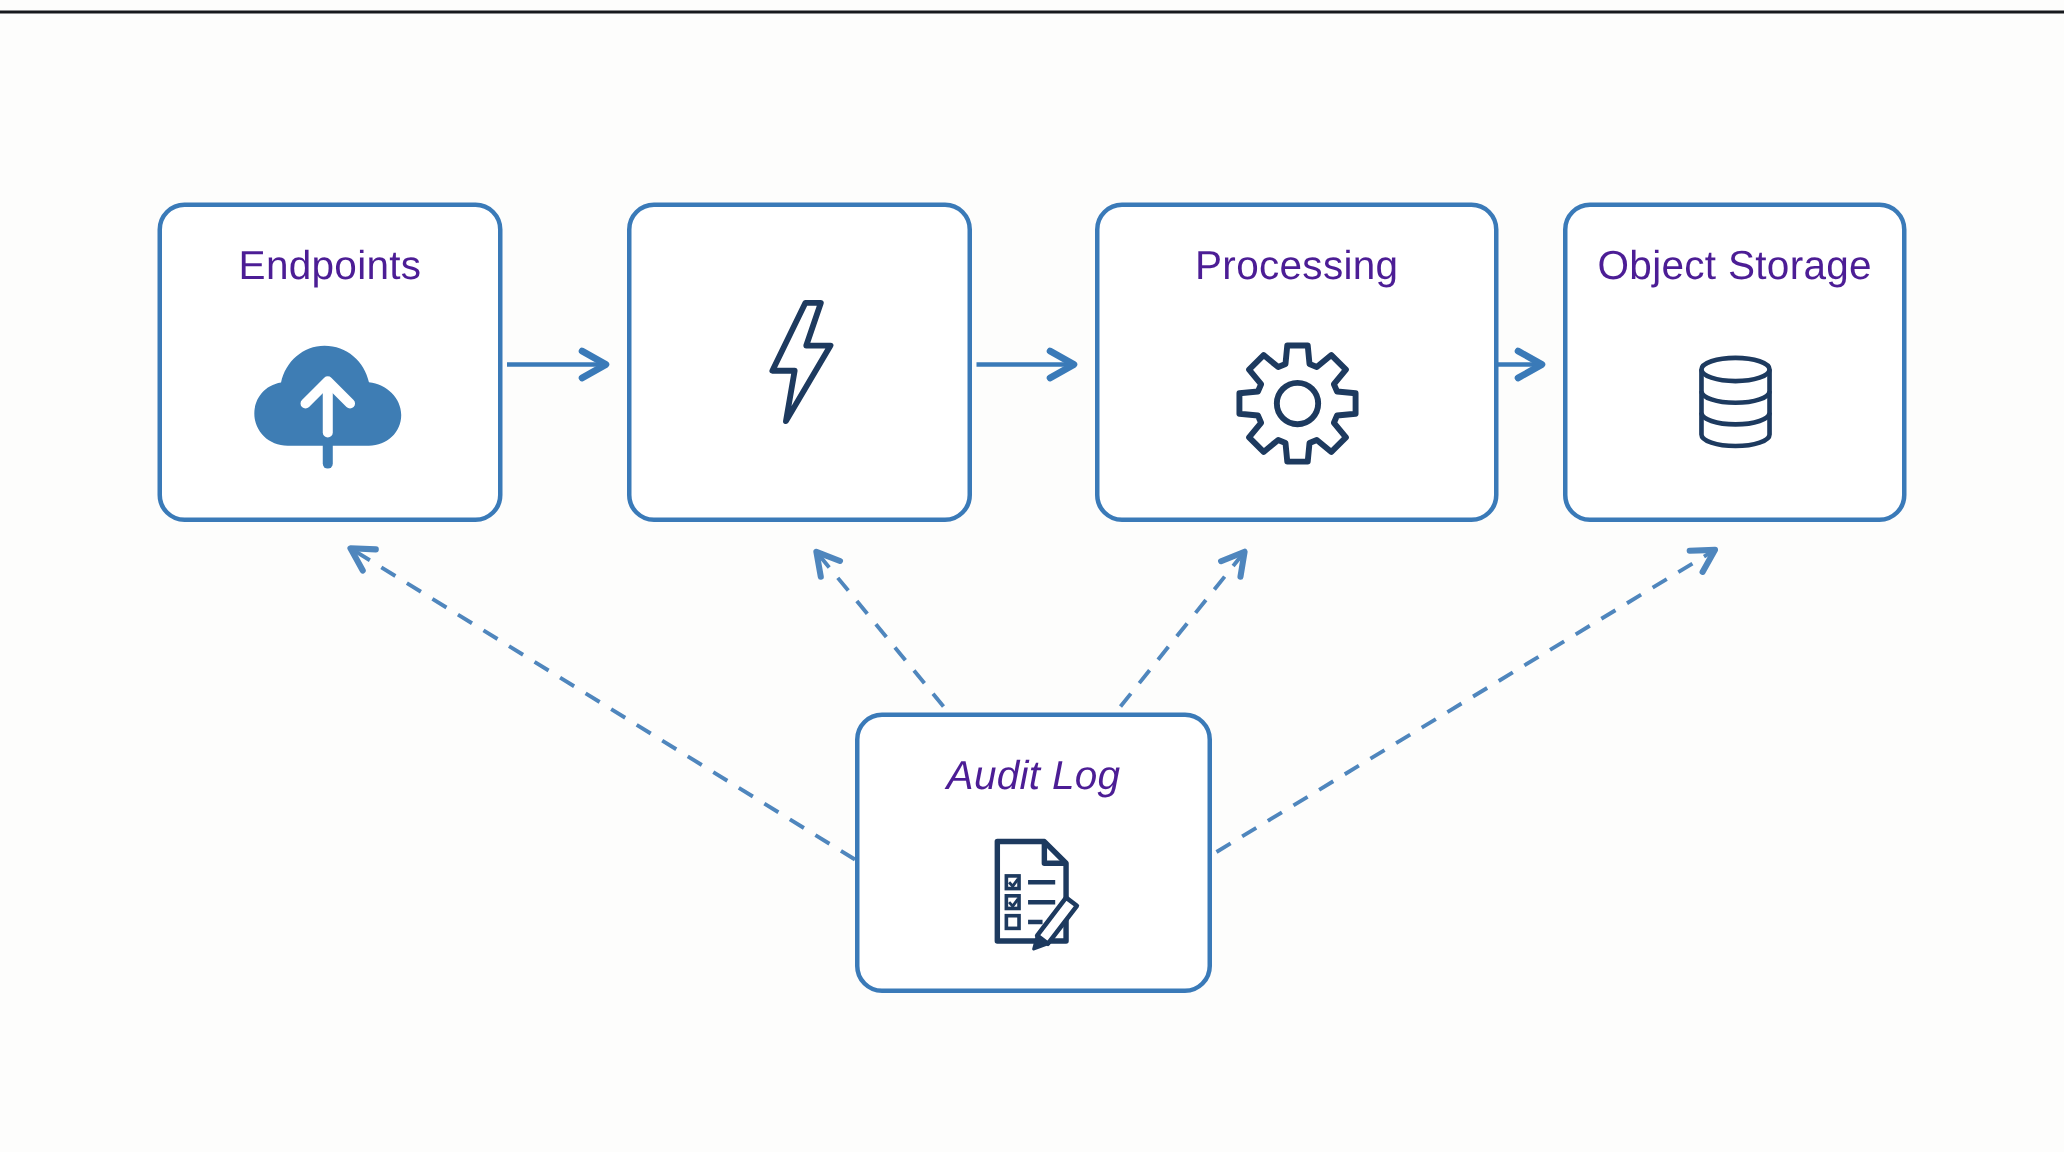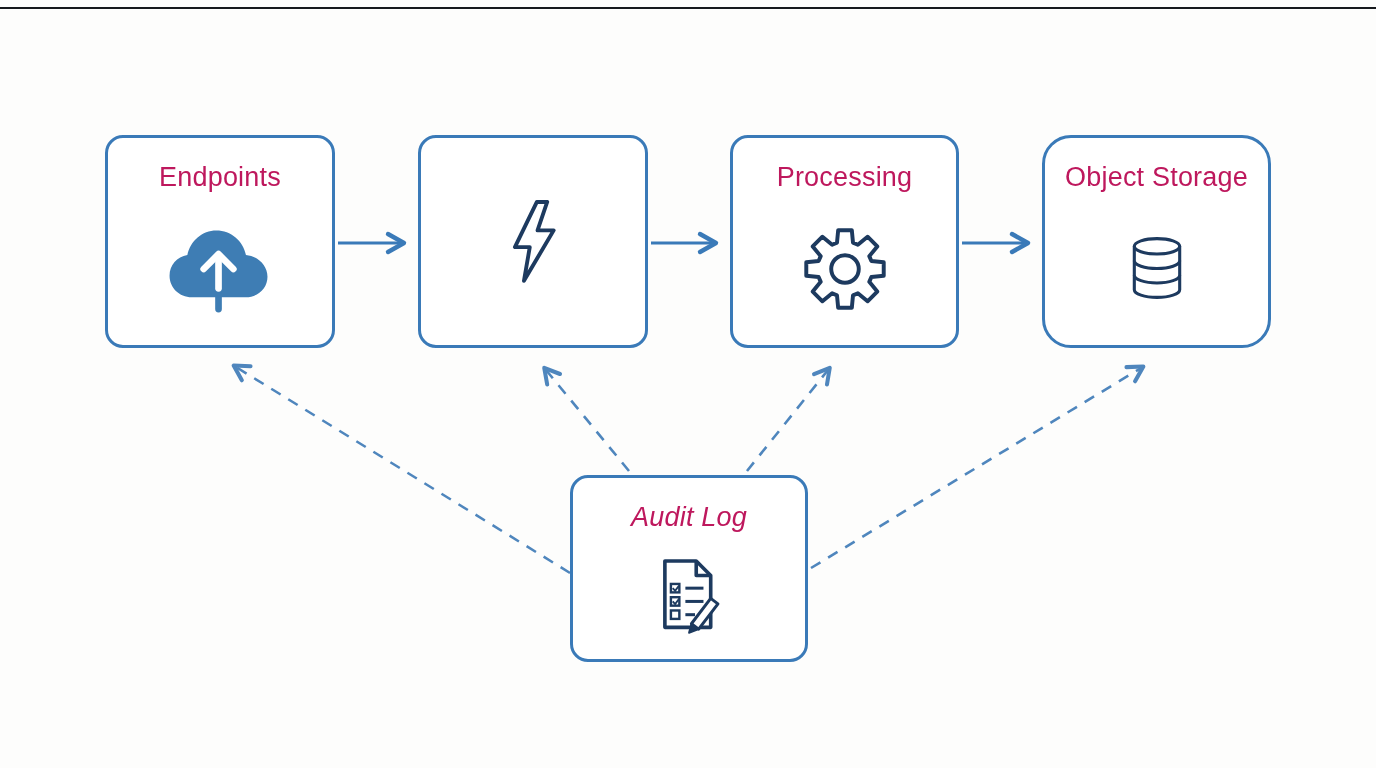--- a/index.html
+++ b/index.html
@@ -24,33 +24,33 @@
     background: #ffffff;
     border: 3px solid #3a7ab8;
     border-radius: 18px;
     box-sizing: border-box;
     display: flex; flex-direction: column; align-items: center;
   }
   .node .label {
     margin-top: 24px;
     font-size: 27px;
     font-weight: 500;
-    color: #be185d;
+    color: #4c1d95;
     letter-spacing: 0.2px;
     white-space: nowrap;
   }
   .node .icon-wrap {
     flex: 1; width: 100%;
     display: flex; align-items: center; justify-content: center;
   }
   
   #node-endpoints      { left:105px;  top:135px; width:230px; height:213px; }
   #node-event-triggers { left:418px;  top:135px; width:230px; height:213px; }
-  #node-processing     { left:730px;  top:135px; width:229px; height:213px; }
-  #node-object-storage { left:1042px; top:135px; width:229px; height:213px;border-radius:29px; }
+  #node-processing     { left:730px;  top:135px; width:269px; height:213px; }
+  #node-object-storage { left:1042px; top:135px; width:229px; height:213px; }
   #node-audit-log      { left:570px;  top:475px; width:238px; height:187px;font-style:italic; }
 </style>
 </head>
 <body>
 
 <div class="topline"></div>
 
 <svg class="edges" width="1376" height="768" viewBox="0 0 1376 768">
   <defs>
     <marker id="mSolid" viewBox="0 0 12 12" refX="8.5" refY="6" markerWidth="8" markerHeight="8" orient="auto-start-reverse">

